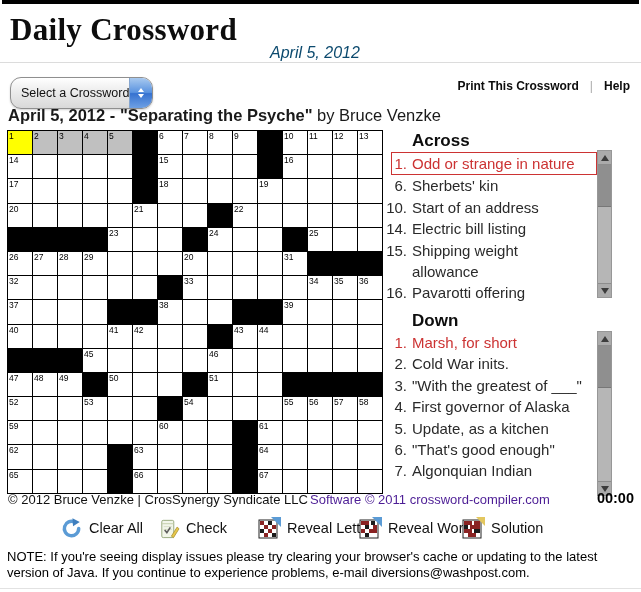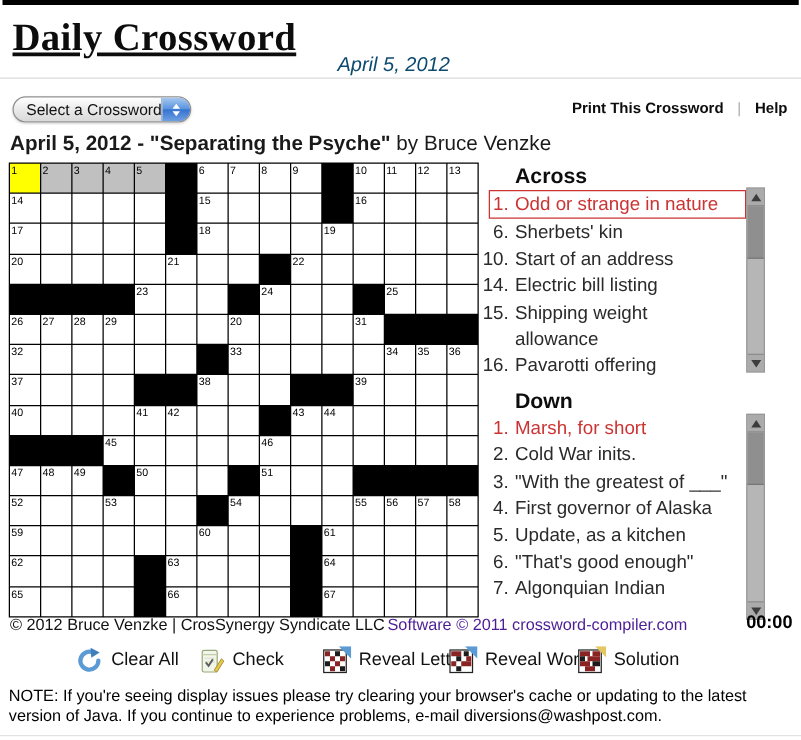--- a/index.html
+++ b/index.html
@@ -1,24 +1,24 @@
 <!DOCTYPE html>
 <html><head>
 <meta charset="utf-8">
 <style>
   * { box-sizing: border-box; margin: 0; padding: 0; }
   body { background: #fff; font-family: "Liberation Sans", sans-serif; }
   #app { position: relative; width: 641px; height: 592px; background: #fff; overflow: hidden; }
 
   .topbar { position: absolute; left: 2px; top: 0; width: 637px; height: 4px; background: #000; }
-  .masthead-title { position: absolute; left: 10px; top: 12px; font-family: "Liberation Serif", serif; font-weight: bold; font-size: 31px; color: #0d0d0d; letter-spacing: .3px; text-decoration: underline; }
+  .masthead-title { position: absolute; left: 10px; top: 12px; font-family: "Liberation Serif", serif; font-weight: bold; font-size: 31px; color: #0d0d0d; letter-spacing: .3px; }
   .masthead-date { position: absolute; left: 270px; top: 44px; font-size: 16px; color: #0c4a6e; font-style: italic; }
   .header-rule { position: absolute; left: 0; top: 62px; width: 641px; height: 1px; background: #dcdcdc; }
 
-  .select { position: absolute; left: 10px; top: 77px; width: 143px; height: 21px; border: 1px solid #8f8f8f; border-radius: 11px; background: linear-gradient(#ffffff, #ececec 45%, #d9d9d9); box-shadow: 0 1px 2px rgba(0,0,0,.18); display: flex; align-items: center; overflow: hidden; cursor: default; }
+  .select { position: absolute; left: 10px; top: 77px; width: 143px; height: 32px; border: 1px solid #8f8f8f; border-radius: 11px; background: linear-gradient(#ffffff, #ececec 45%, #d9d9d9); box-shadow: 0 1px 2px rgba(0,0,0,.18); display: flex; align-items: center; overflow: hidden; cursor: default; }
   .select-label { flex: 1; font-size: 12.5px; color: #111; padding-left: 10px; white-space: nowrap; }
   .select-cap { width: 23px; height: 100%; background: linear-gradient(#a8c9ef, #5a93e0 48%, #3672d0 52%, #6ea0e4); border-left: 1px solid #86a6cf; display: flex; flex-direction: column; align-items: center; justify-content: center; }
   .tri-up { width: 0; height: 0; border-left: 3.5px solid transparent; border-right: 3.5px solid transparent; border-bottom: 4.5px solid #fff; margin-bottom: 2px; }
   .tri-down { width: 0; height: 0; border-left: 3.5px solid transparent; border-right: 3.5px solid transparent; border-top: 4.5px solid #fff; }
 
   .print-row { position: absolute; right: 11px; top: 79px; display: flex; align-items: baseline; gap: 11px; font-size: 12px; font-weight: bold; color: #0d0d0d; }
   .print-sep { color: #aaa; font-weight: normal; }
   .print-link, .help-link { cursor: pointer; }
 
   .puzzle-title { position: absolute; left: 8px; top: 106px; font-size: 16.5px; color: #1a1a1a; white-space: nowrap; }

